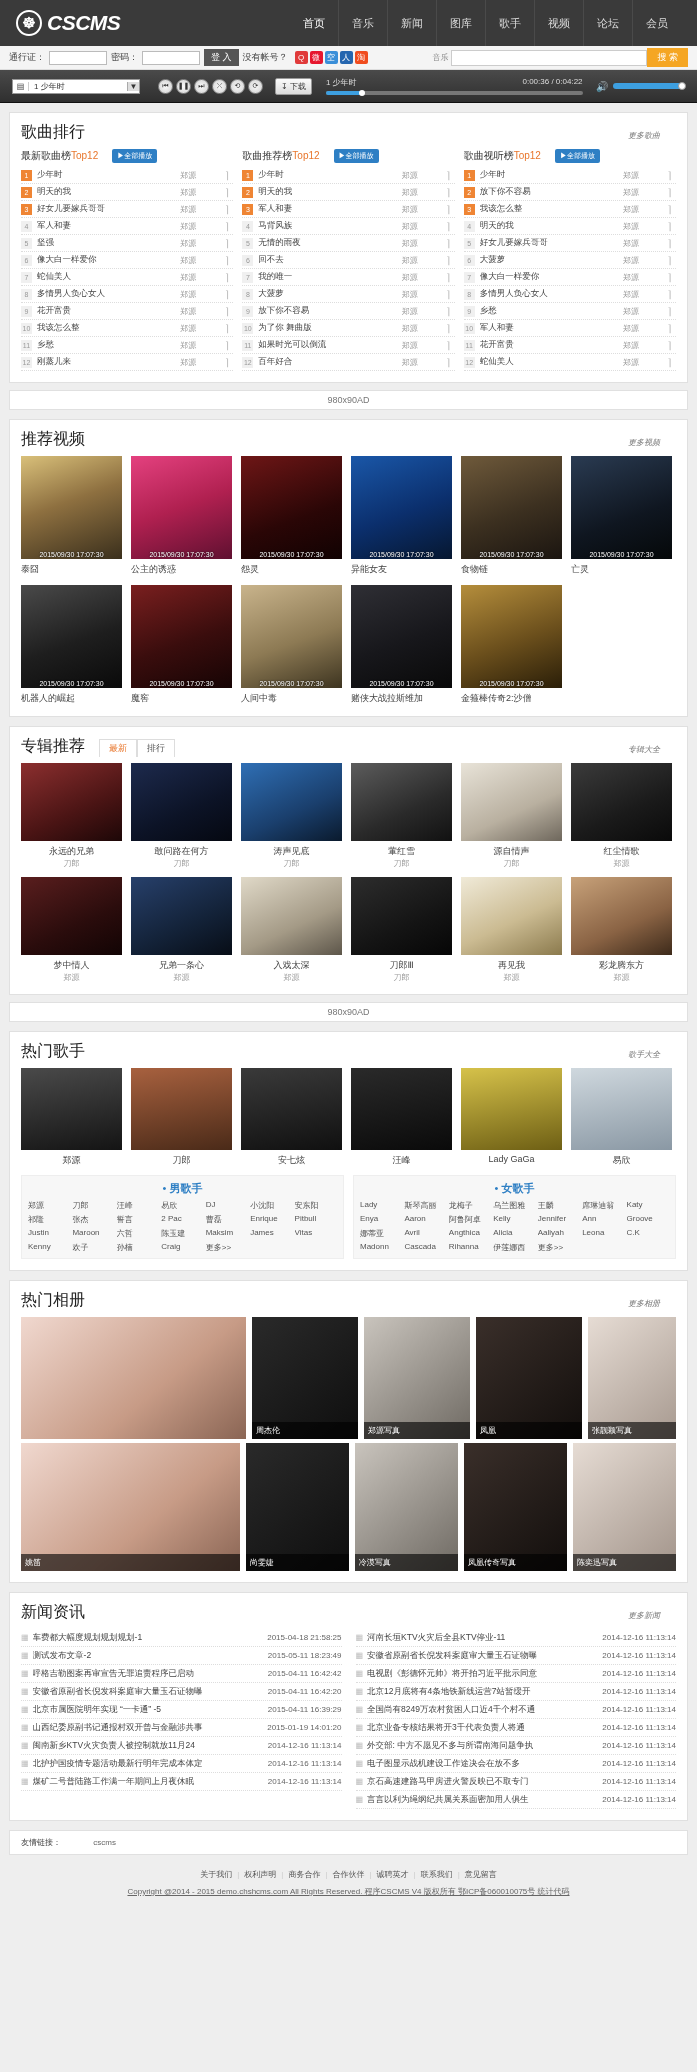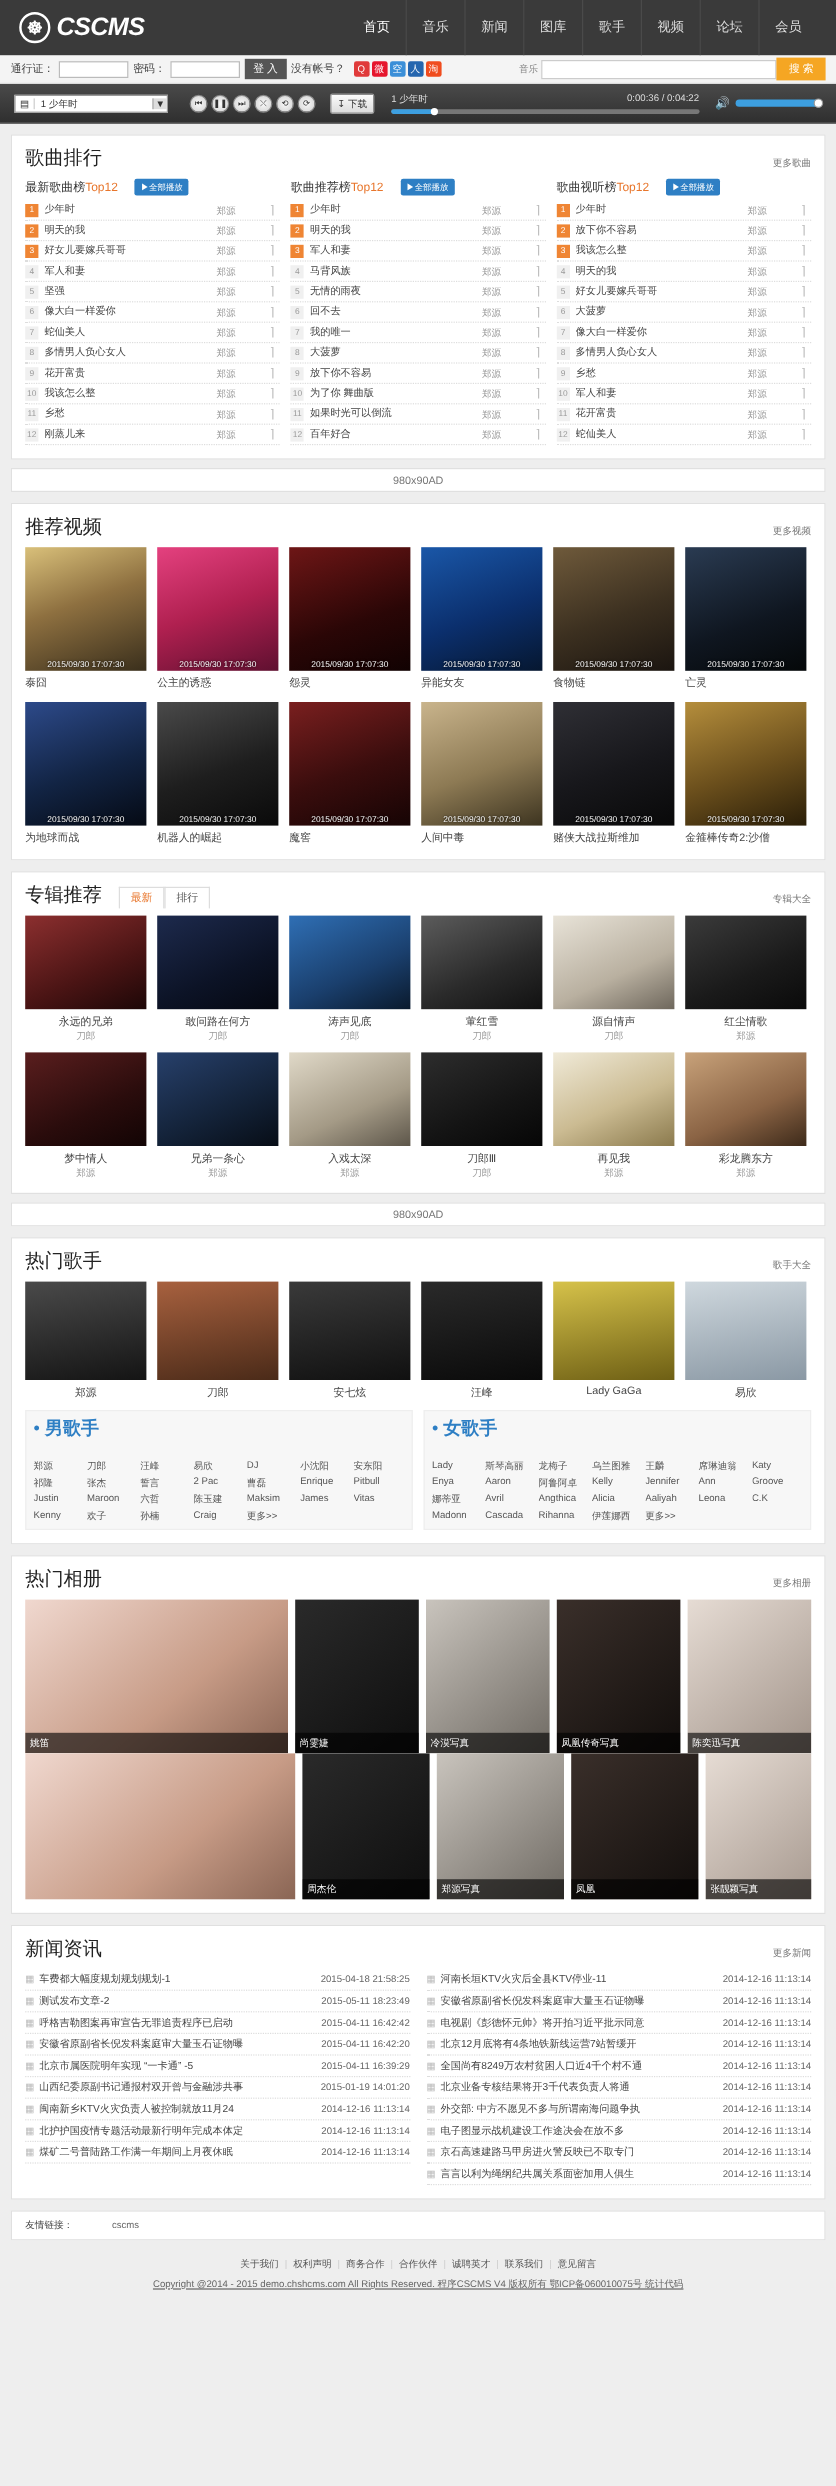--- a/index.html
+++ b/index.html
@@ -101,21 +101,21 @@
   .vol-bar { width:72px; height:6px; background:#3d9fe0; border-radius:3px; position:relative; }
   .vol-knob { width:8px;height:8px;border-radius:50%;background:#fff;border:1px solid #999;position:absolute;right:-1px;top:-1px;}
 
   
   .panel {
     background:#fff; border:1px solid #e0e0e0; margin: 9px auto 0 auto;
     width: 679px; padding: 9px 11px 11px 11px;
   }
   .panel-head { display:flex; align-items:baseline; position:relative; margin-bottom:6px; }
   .panel-title { font-size:16px; color:#222; font-weight:normal; }
-  .more-link { position:absolute; right:0; bottom:2px; font-size:8px; color:#777; text-decoration:none; }
+  .more-link { position:absolute; right:16px; bottom:2px; font-size:8px; color:#777; text-decoration:none;font-style:italic; }
 
   .ad-bar {
     width:679px; margin:7px auto 0 auto; background:#fff; border:1px solid #e0e0e0;
     text-align:center; font-size:9px; color:#777; padding:4px 0;
   }
 
   
   .rank-cols { display:flex; gap:9px; }
   .rank-col { flex:1; }
   .rank-head { display:flex; align-items:center; gap:14px; margin-bottom:4px; }
@@ -163,21 +163,21 @@
   .alb-sub { font-size:8px; color:#999; text-align:center; }
   .arow2 { margin-top:8px; }
 
   
   .sing-grid { display:flex; gap:9px; }
   .sing-item { width:101px; }
   .sing-thumb { width:101px; height:82px; background:#2a2a2a; overflow:hidden; }
   .sing-cap { text-align:center; font-size:9px; color:#444; margin-top:4px; }
   .sing-lists { display:flex; gap:9px; margin-top:8px; }
   .sing-box { flex:1; background:#f7f7f7; border:1px solid #eee; padding:5px 6px; }
-  .sing-box-t { font-size:15px; color:#2e7fc4; margin-bottom:16px; }
+  .sing-box-t { font-size:11px; color:#2e7fc4; margin-bottom:4px;text-align:center; }
   .sing-box-t b { color:#2e7fc4; }
   .name-grid { display:grid; grid-template-columns:repeat(7,1fr); gap:3px 2px; }
   .name-grid a { font-size:8px; color:#555; text-decoration:none; white-space:nowrap; overflow:hidden; }
 
   
   .photo-grid { display:flex; gap:6px; }
   .ph { position:relative; overflow:hidden; height:128px; }
   .ph .cap {
     position:absolute; left:0; right:0; bottom:0;
     background:rgba(0,0,0,0.62); color:#fff; font-size:8px; padding:3px 4px;
@@ -603,26 +603,20 @@
         </div>
         <div class="vid-item">
           <div class="vid-thumb g6">
             <div class="vid-date">2015/09/30 17:07:30</div>
           </div>
           <div class="vid-cap">亡灵</div>
         </div>
       </div>
     <div class="vid-grid vrow2" id="vid-row2">
         <div class="vid-item">
-          <div class="vid-thumb g7">
-            <div class="vid-date">2015/09/30 17:07:30</div>
-          </div>
-          <div class="vid-cap">为地球而战</div>
-        </div>
-        <div class="vid-item">
           <div class="vid-thumb g8">
             <div class="vid-date">2015/09/30 17:07:30</div>
           </div>
           <div class="vid-cap">机器人的崛起</div>
         </div>
         <div class="vid-item">
           <div class="vid-thumb g9">
             <div class="vid-date">2015/09/30 17:07:30</div>
           </div>
           <div class="vid-cap">魔窖</div>
@@ -824,52 +818,52 @@
           </div>
       </div>
     </div>
   </div>
 
   <div class="panel">
     <div class="panel-head">
       <h2 class="panel-title">热门相册</h2>
       <a href="#" class="more-link">更多相册</a>
     </div>
-    <div class="photo-grid" id="photo-grid" style="margin-top:4px">
-        <div class="ph pg1" style="width:225px">
-          <div class="cap">姚笛</div>
-        </div>
-        <div class="ph pg2" style="width:106px">
-          <div class="cap">尚雯婕</div>
-        </div>
-        <div class="ph pg3" style="width:106px">
-          <div class="cap">冷漠写真</div>
-        </div>
-        <div class="ph pg4" style="width:106px">
-          <div class="cap">凤凰传奇写真</div>
-        </div>
-        <div class="ph pg5" style="width:106px">
-          <div class="cap">陈奕迅写真</div>
-        </div>
-      </div>
     <div class="photo-grid" id="photo-top" style="position:relative;height:122px;overflow:hidden">
         <div style="position:absolute;left:0;top:0;width:225px;height:122px" class="pg1"></div>
         <div class="ph pg2" style="position:absolute;left:231px;top:0;width:106px;height:122px">
           <div class="cap">周杰伦</div>
         </div>
         <div class="ph pg3" style="position:absolute;left:343px;top:0;width:106px;height:122px">
           <div class="cap">郑源写真</div>
         </div>
         <div class="ph pg4" style="position:absolute;left:455px;top:0;width:106px;height:122px">
           <div class="cap">凤凰</div>
         </div>
         <div class="ph pg5" style="position:absolute;left:567px;top:0;width:106px;height:122px">
           <div class="cap">张靓颖写真</div>
         </div>
       </div>
+    <div class="photo-grid" id="photo-grid" style="margin-top:4px">
+        <div class="ph pg1" style="width:225px">
+          <div class="cap">姚笛</div>
+        </div>
+        <div class="ph pg2" style="width:106px">
+          <div class="cap">尚雯婕</div>
+        </div>
+        <div class="ph pg3" style="width:106px">
+          <div class="cap">冷漠写真</div>
+        </div>
+        <div class="ph pg4" style="width:106px">
+          <div class="cap">凤凰传奇写真</div>
+        </div>
+        <div class="ph pg5" style="width:106px">
+          <div class="cap">陈奕迅写真</div>
+        </div>
+      </div>
   </div>
 
   <div class="panel">
     <div class="panel-head">
       <h2 class="panel-title">新闻资讯</h2>
       <a href="#" class="more-link">更多新闻</a>
     </div>
     <div class="news-cols">
       <div class="news-col" id="news-left">
           <div class="news-row">

